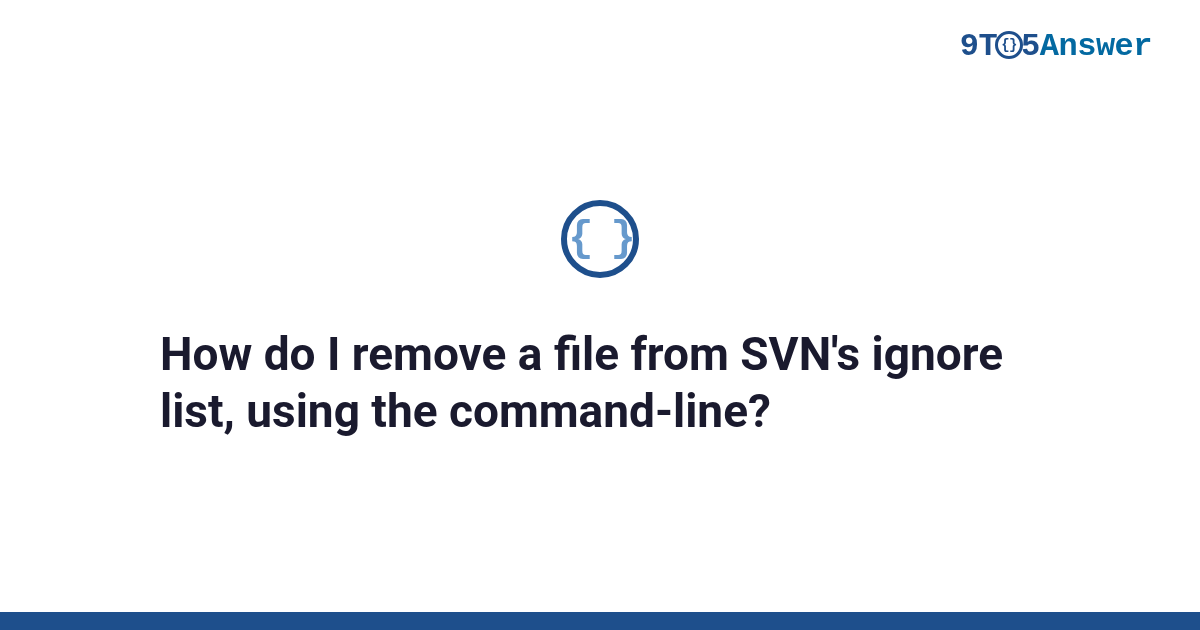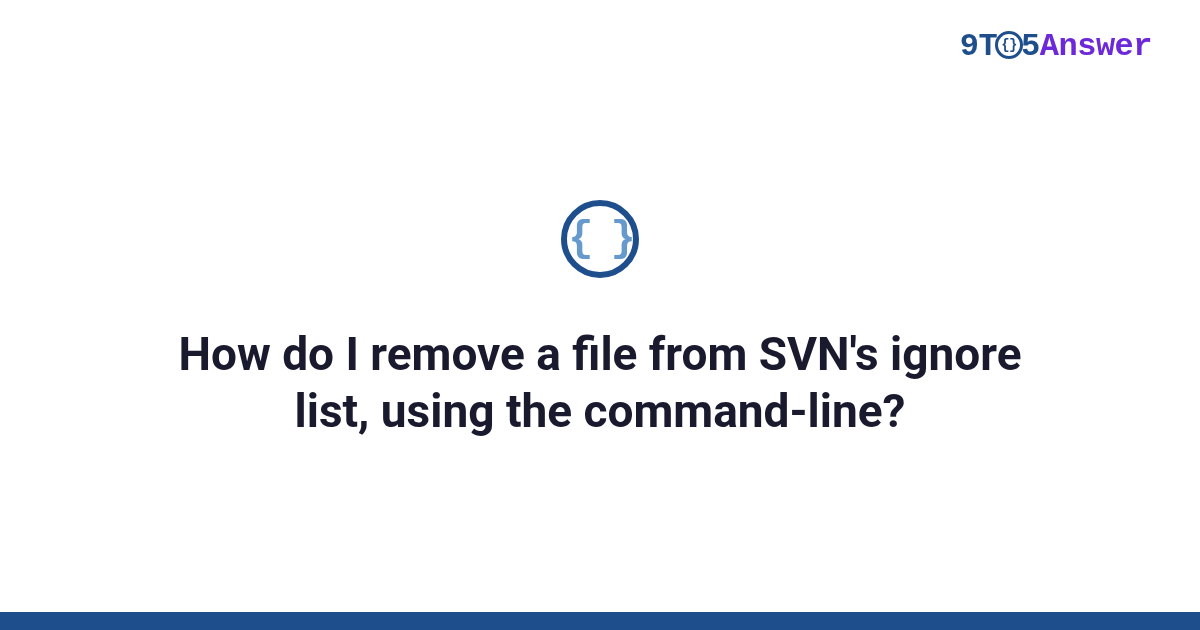--- a/index.html
+++ b/index.html
@@ -40,21 +40,21 @@
       color: #1e4f8c;
       vertical-align: middle;
       margin: 0 -2px;
       position: relative;
       top: -2px;
     }
     .logo-5 {
       color: #1e4f8c;
     }
     .logo-answer {
-      color: #6d28d9;
+      color: #0369a1;
     }
     .content {
       position: absolute;
       top: 0;
       left: 0;
       width: 100%;
       height: 610px;
       display: flex;
       flex-direction: column;
       align-items: center;
@@ -75,21 +75,20 @@
       font-size: 42px;
       font-weight: 700;
       color: #6699cc;
       font-family: "Courier New", monospace;
       letter-spacing: -4px;
     }
     .title {
       font-size: 46px;
       font-weight: 700;
       color: #1a1a2e;
-      text-align: center;
       line-height: 1.25;
       max-width: 960px;
       padding: 0 40px;
     }
     .footer-bar {
       position: absolute;
       bottom: 0;
       left: 0;
       width: 100%;
       height: 18px;

